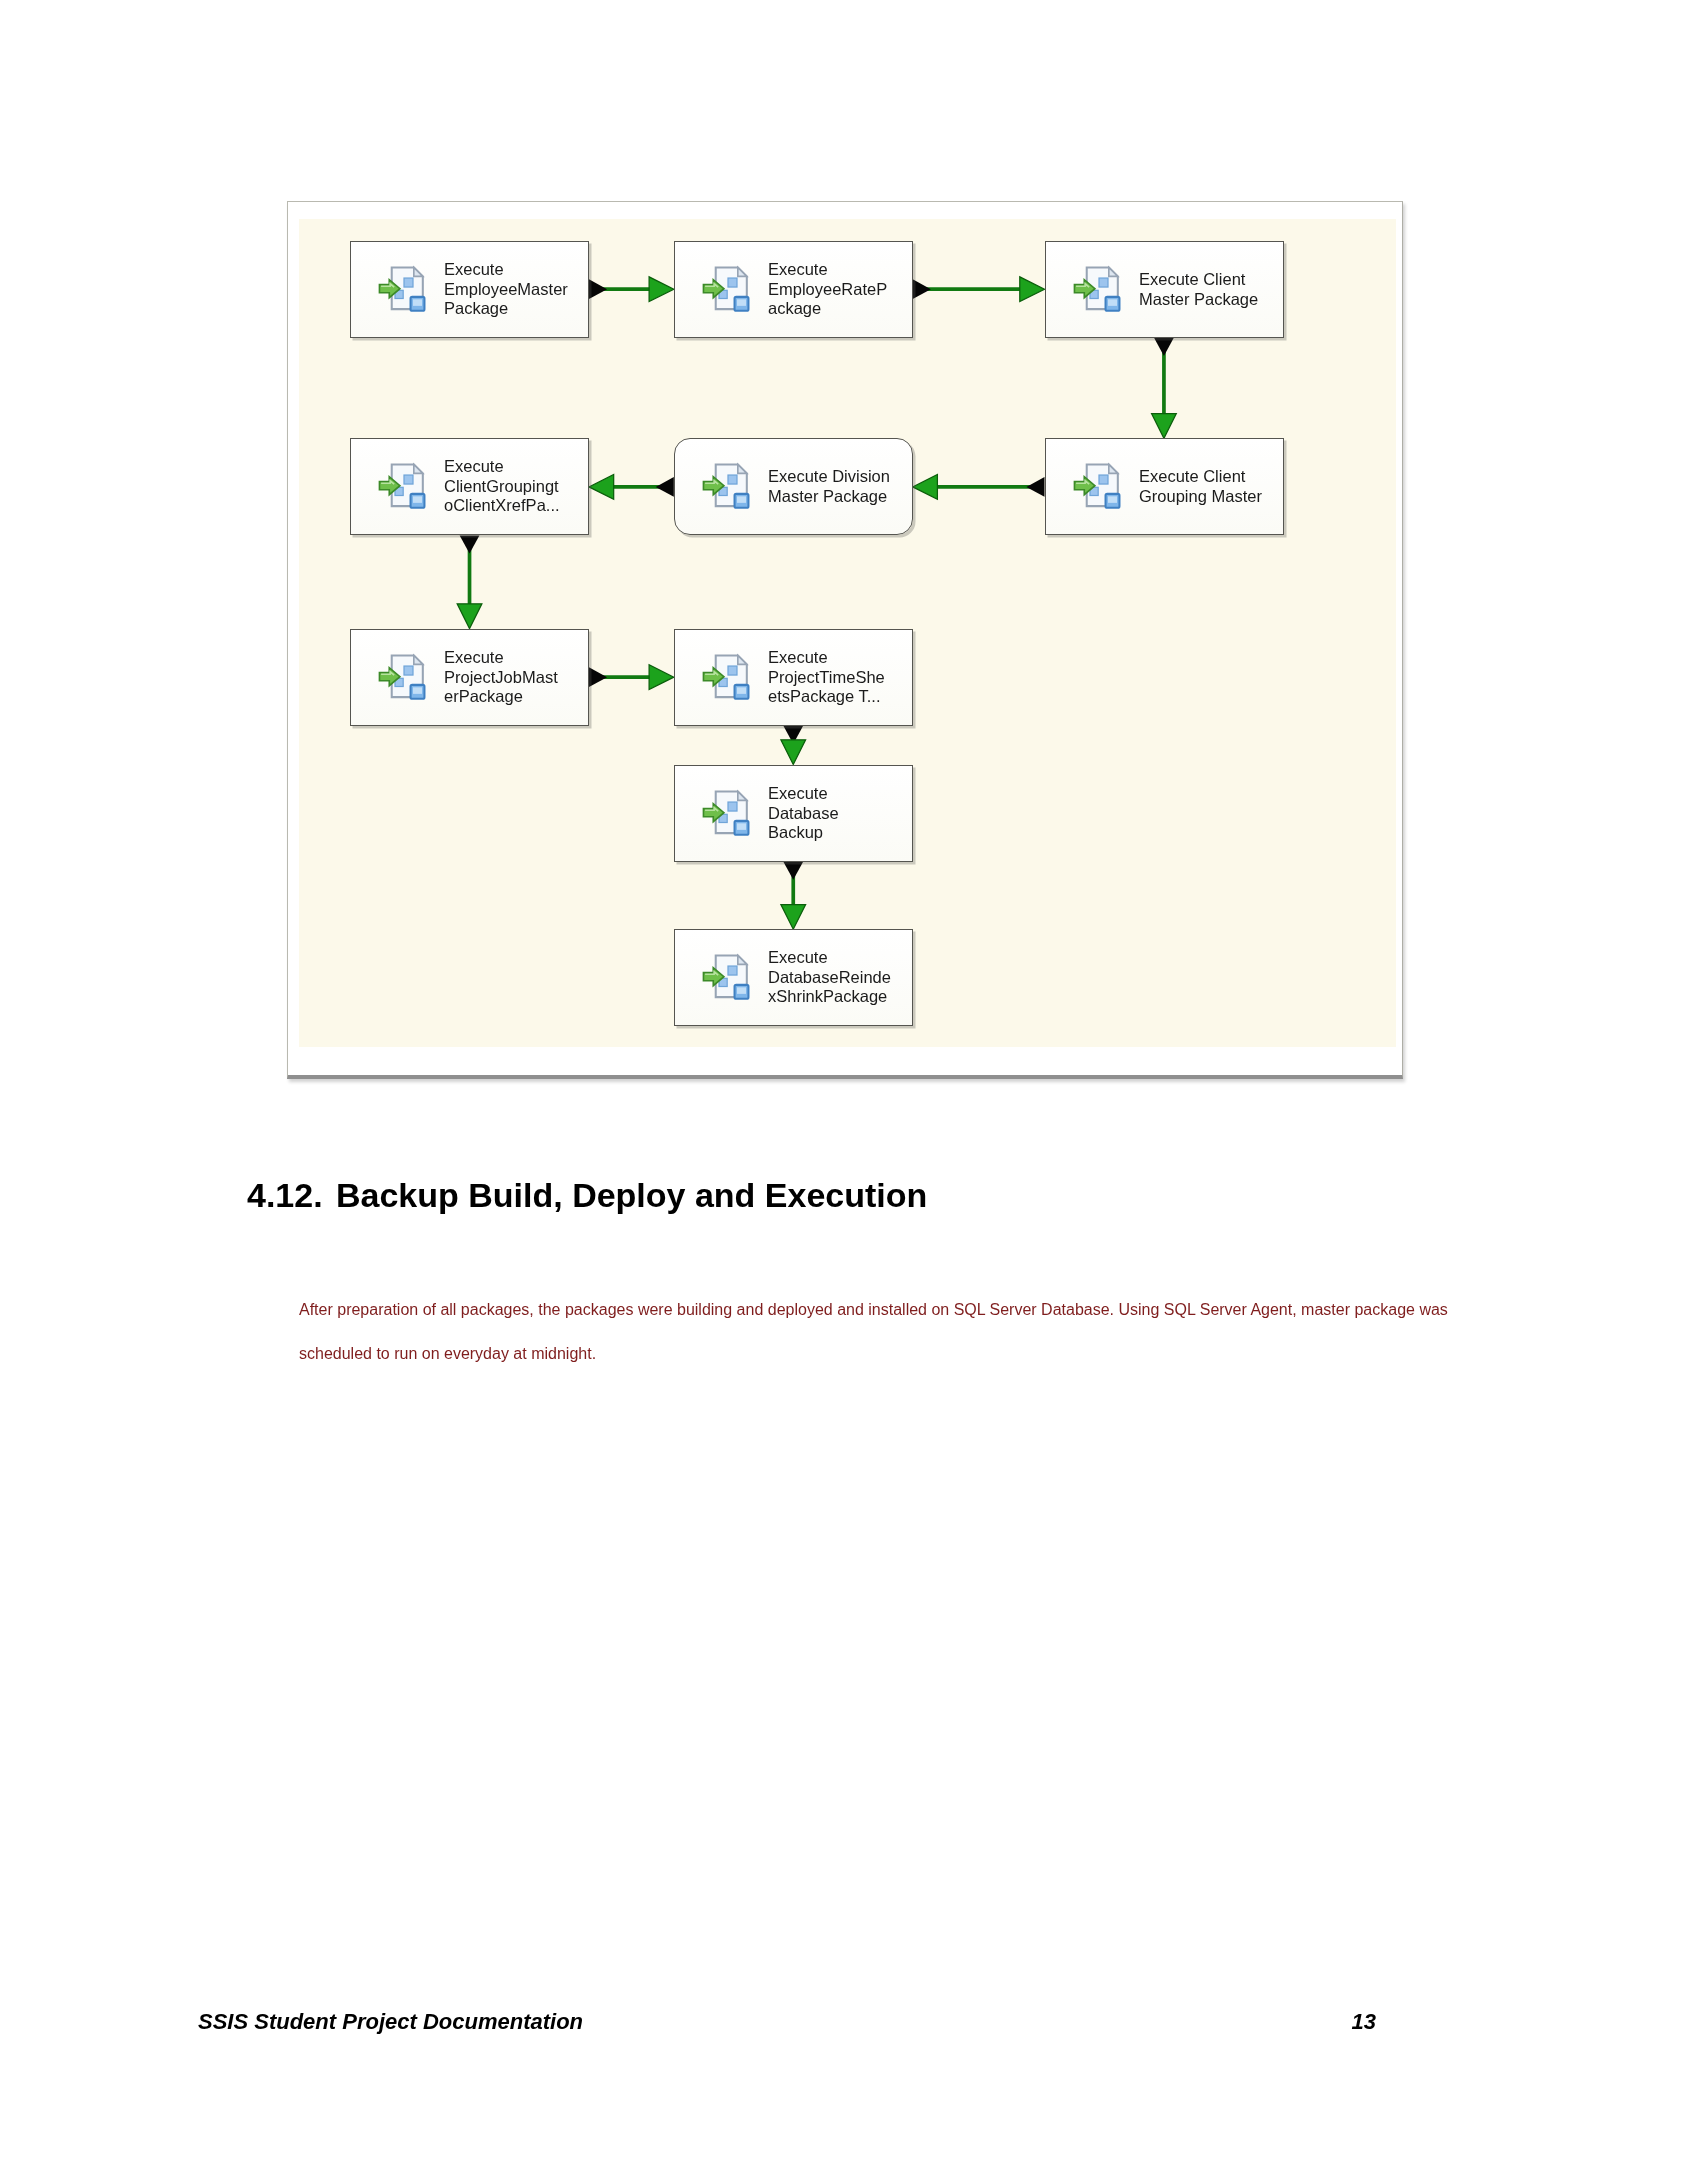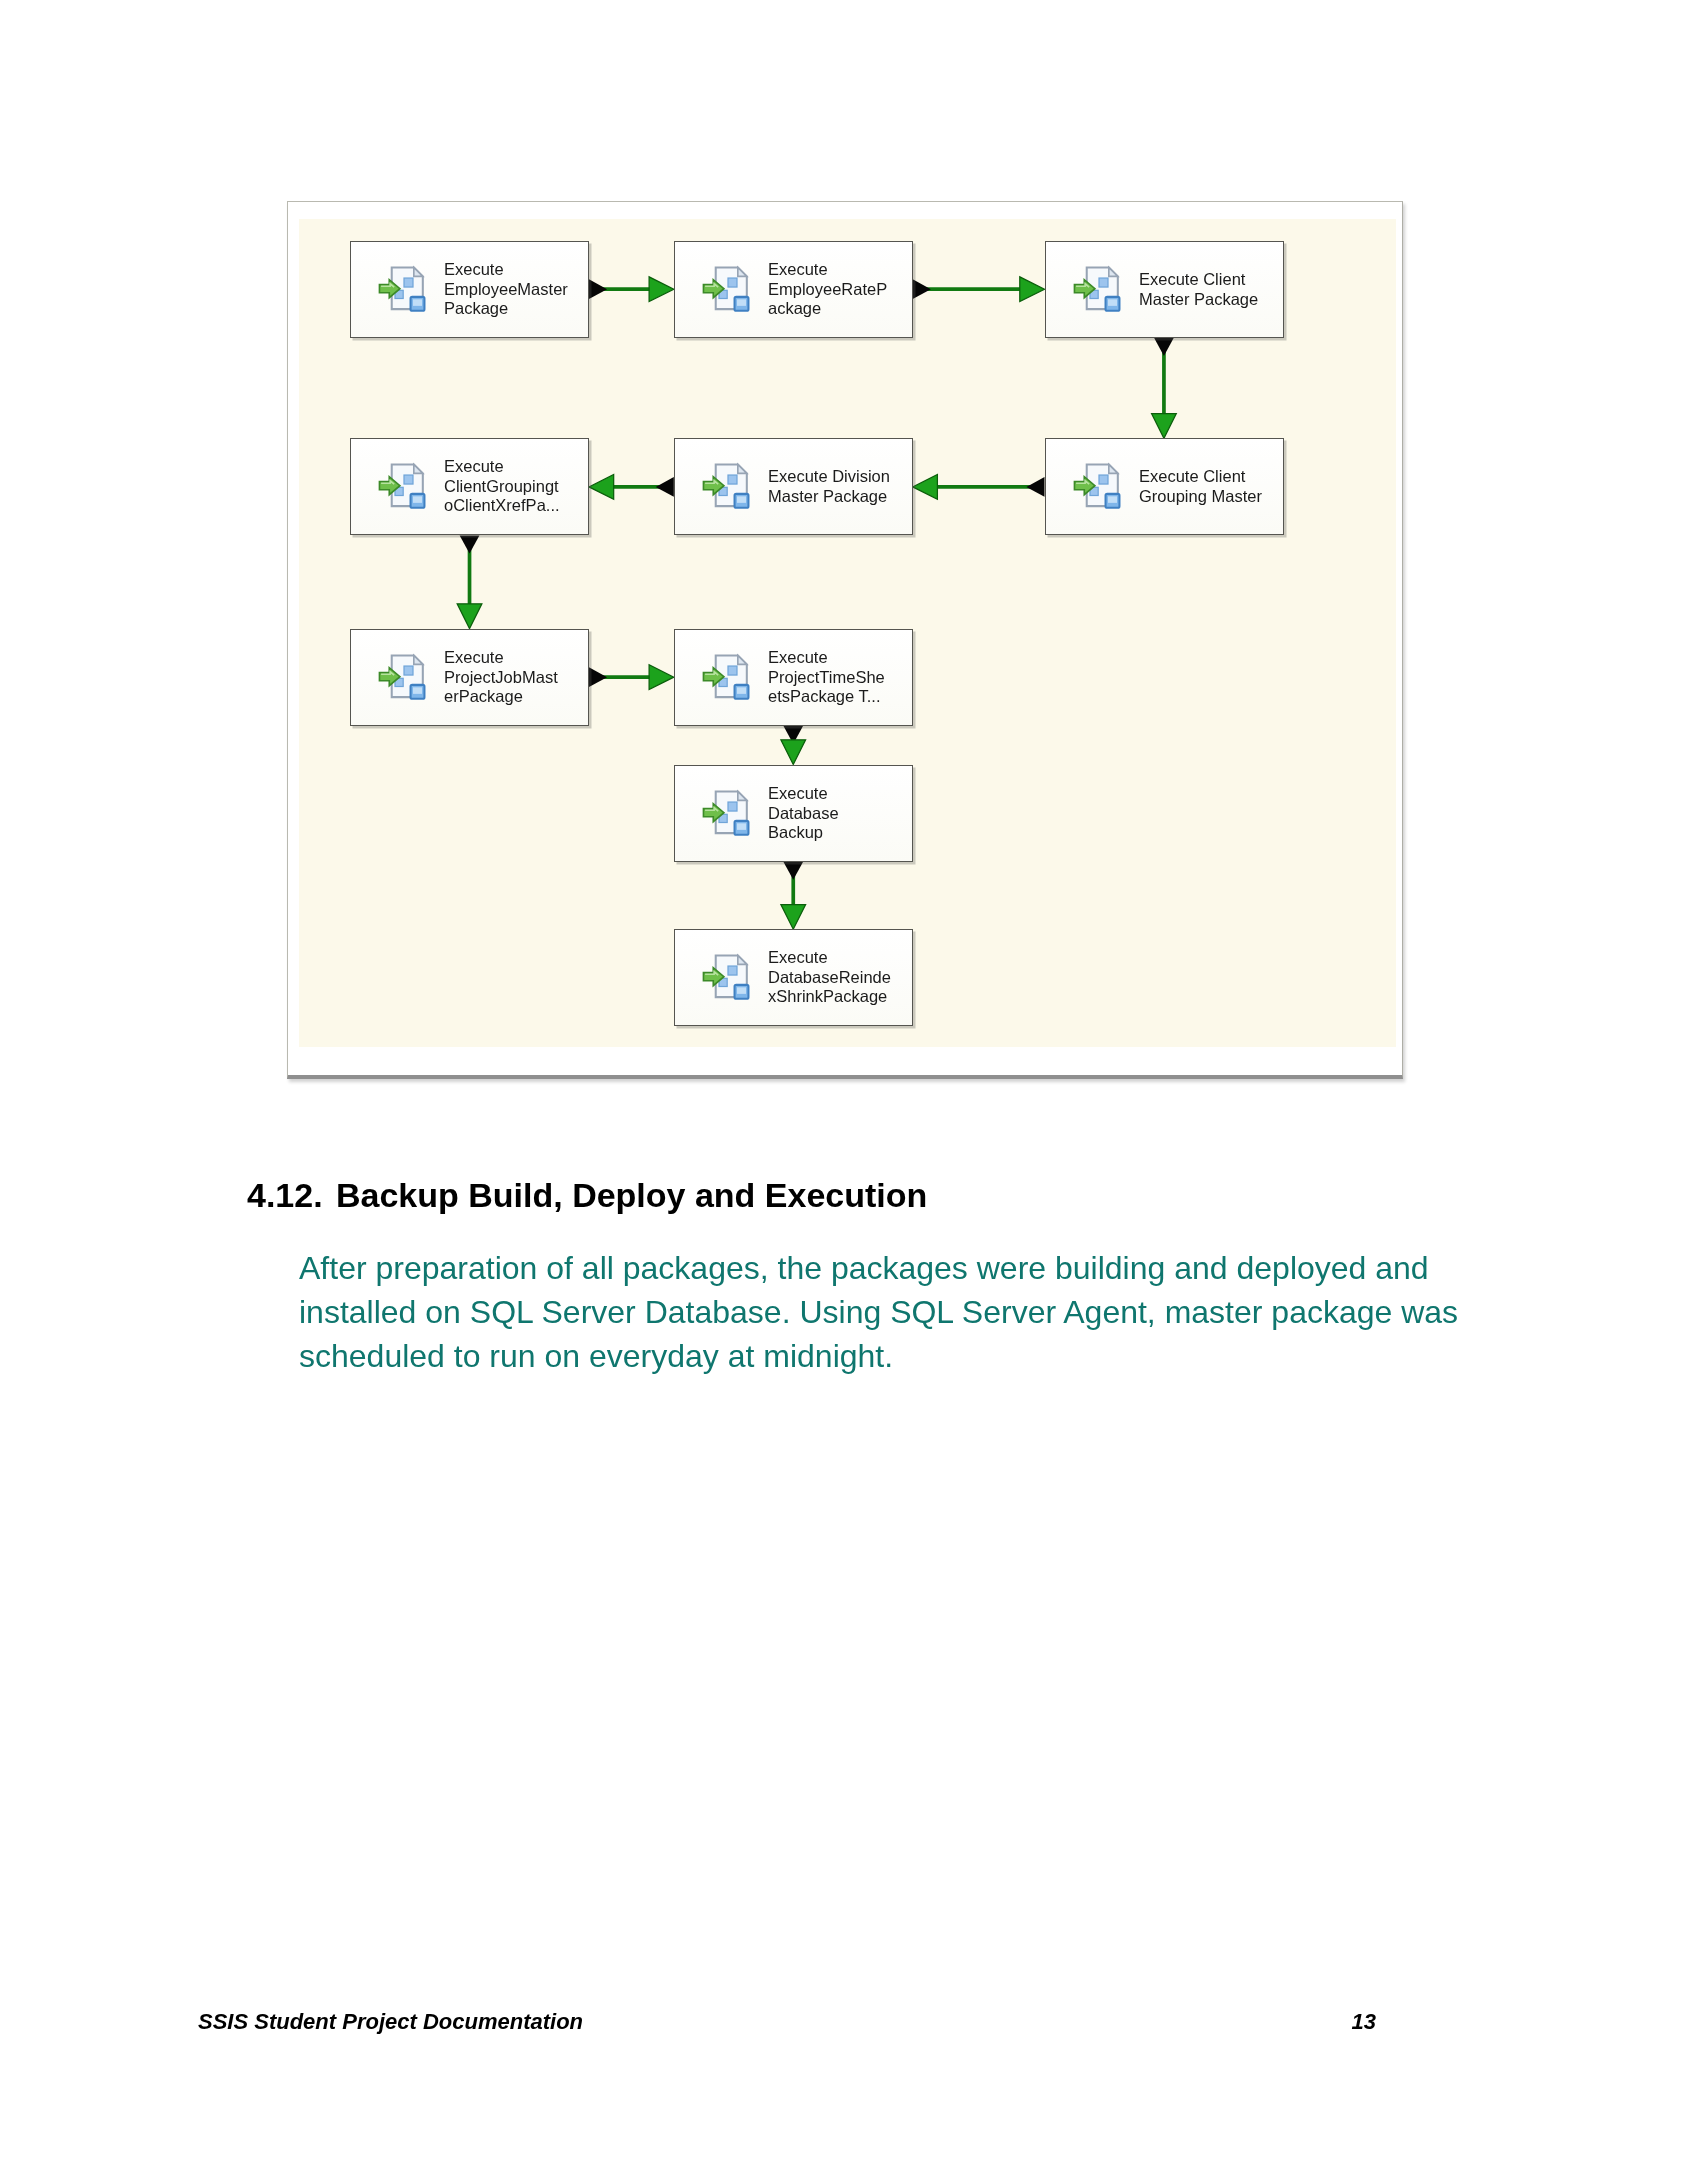--- a/index.html
+++ b/index.html
@@ -30,22 +30,22 @@
     font-size:16.5px;line-height:1.2;color:#1b1b1b;white-space:pre-line;text-align:left;
   }
   .pkg-icon{flex:0 0 auto;}
   
   .heading{
     position:absolute;left:247px;top:1176px;font-weight:bold;font-size:34px;color:#000;
     display:flex;
   }
   .heading .num{display:inline-block;width:89px;}
   .body-par{
-    position:absolute;left:299px;top:1246px;width:1196px;
-    font-size:32px;line-height:44px;color:#0f766e;
+    position:absolute;left:299px;top:1288px;width:1196px;
+    font-size:16px;line-height:44px;color:#7f1d1d;
   }
   .footer{
     position:absolute;left:198px;right:196px;top:2009px;
     display:flex;justify-content:space-between;align-items:flex-start;
     font-weight:bold;font-style:italic;font-size:22px;color:#000;
   }
 </style>
 </head>
 <body>
 
@@ -138,21 +138,21 @@
           <rect x="22" y="33" width="10" height="10" fill="#9cc4ee" stroke="#6fa4d8" stroke-width="1.5"></rect>
           <rect x="41" y="41" width="17" height="17" rx="2" fill="#7fb6ea" stroke="#3f80c2" stroke-width="2.5"></rect>
           <rect x="44" y="44" width="11" height="8" fill="#c9e2f8" opacity="0.9"></rect>
           <path d="M3 26 h12 v-6 l13 11 -13 11 v-6 h-12 z" fill="#6fbf4a" stroke="#3c8a28" stroke-width="2"></path>
           <path d="M5 28 h11 v-3 l5 4" fill="none" stroke="#bfe6a8" stroke-width="2" opacity="0.9"></path>
         </svg>
         <span class="node-label">Execute
 ClientGroupingt
 oClientXrefPa...</span>
       </div>
-      <div class="node" style="left: 674px; top: 438px; width: 239px; height: 97px;">
+      <div class="node" style="left: 674px; top: 438px; width: 239px; height: 97px; border-radius: 16px;">
         <svg class="pkg-icon" width="54" height="53" viewBox="0 0 66 64">
           <path d="M18 5 h27 l11 11 v40 h-38 z" fill="#f6f9fc" stroke="#97a4b4" stroke-width="2.5"></path>
           <path d="M45 5 l11 11 h-11 z" fill="#dde6f0" stroke="#97a4b4" stroke-width="2"></path>
           <rect x="33" y="18" width="11" height="11" fill="#9cc4ee" stroke="#6fa4d8" stroke-width="1.5"></rect>
           <rect x="22" y="33" width="10" height="10" fill="#9cc4ee" stroke="#6fa4d8" stroke-width="1.5"></rect>
           <rect x="41" y="41" width="17" height="17" rx="2" fill="#7fb6ea" stroke="#3f80c2" stroke-width="2.5"></rect>
           <rect x="44" y="44" width="11" height="8" fill="#c9e2f8" opacity="0.9"></rect>
           <path d="M3 26 h12 v-6 l13 11 -13 11 v-6 h-12 z" fill="#6fbf4a" stroke="#3c8a28" stroke-width="2"></path>
           <path d="M5 28 h11 v-3 l5 4" fill="none" stroke="#bfe6a8" stroke-width="2" opacity="0.9"></path>
         </svg>

